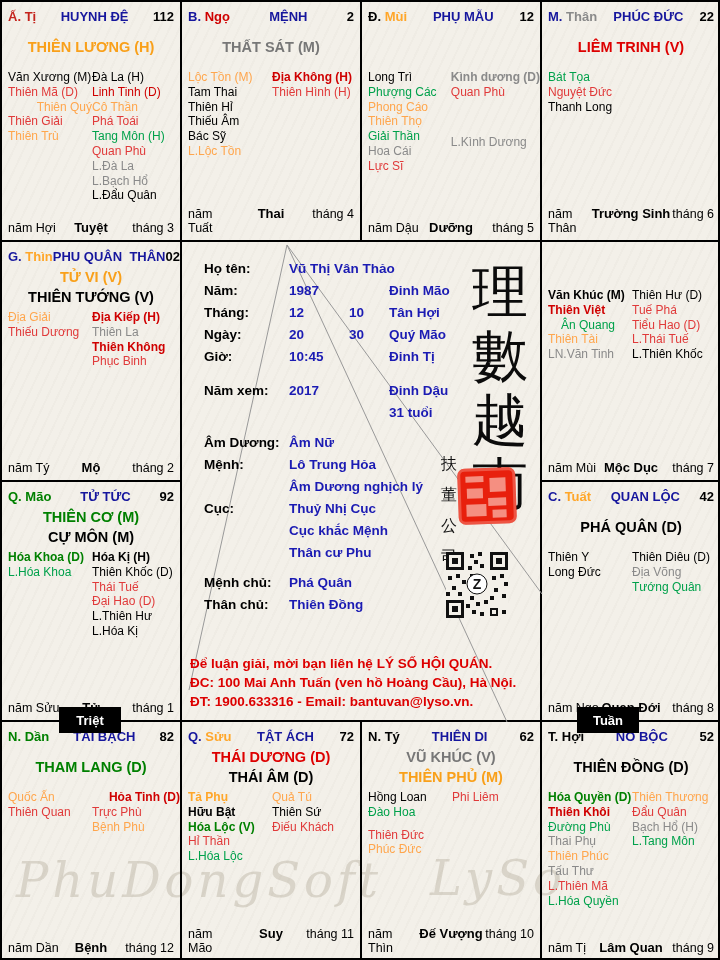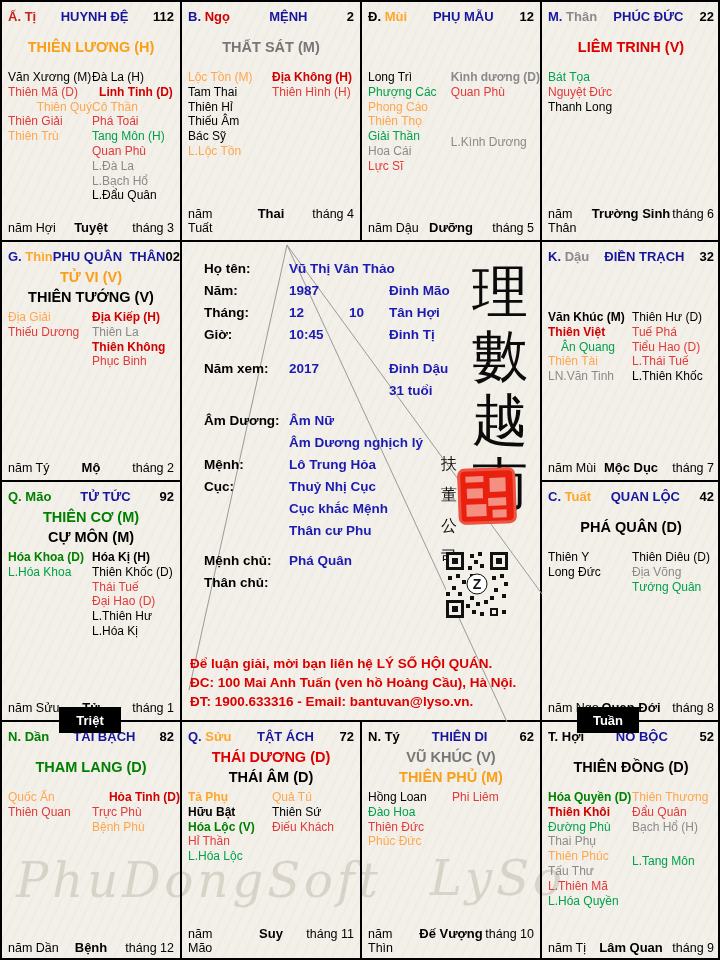--- a/index.html
+++ b/index.html
@@ -87,21 +87,21 @@
     <div class="cols">
         <div class="colL">
           <div class="star" style="color: rgb(0, 0, 0);">Văn Xương (M)</div>
           <div class="star" style="color: rgb(224, 58, 58);">Thiên Mã (D)</div>
           <div class="star" style="color: rgb(255, 166, 77); text-align: right;">Thiên Quý</div>
           <div class="star" style="color: rgb(224, 58, 58);">Thiên Giải</div>
           <div class="star" style="color: rgb(255, 166, 77);">Thiên Trù</div>
         </div>
         <div class="colR">
           <div class="star" style="color: rgb(0, 0, 0);">Đà La (H)</div>
-          <div class="star" style="color: rgb(207, 0, 0); font-weight: bold; text-align: center;">Linh Tinh (D)</div>
+          <div class="star" style="color: rgb(207, 0, 0); font-weight: normal;">Linh Tinh (D)</div>
           <div class="star" style="color: rgb(255, 166, 77);">Cô Thần</div>
           <div class="star" style="color: rgb(224, 58, 58);">Phá Toái</div>
           <div class="star" style="color: rgb(0, 161, 75);">Tang Môn (H)</div>
           <div class="star" style="color: rgb(224, 58, 58);">Quan Phù</div>
           <div class="star" style="color: rgb(138, 138, 138);">L.Đà La</div>
           <div class="star" style="color: rgb(138, 138, 138);">L.Bạch Hổ</div>
           <div class="star" style="color: rgb(0, 0, 0);">L.Đẩu Quân</div>
         </div>
       </div>
     <div class="foot">
@@ -217,25 +217,20 @@
         </div>
       </div>
     <div class="foot">
         <span class="fyear">năm Tý</span>
         <span class="fstage">Mộ</span>
         <span class="fmonth">tháng 2</span>
       </div>
   </div>
 
   <div class="cell noR" style="left:540px;top:240px;width:178px">
-    <div class="head">
-        <span class="stem"><span style="color: rgb(22, 22, 157);">K.</span> <span style="color: rgb(138, 138, 138);">Dậu</span></span>
-        <span class="pname">ĐIỀN TRẠCH</span>
-        <span class="pnum">32</span>
-      </div>
     <div class="mains"></div>
     <div class="cols">
         <div class="colL">
           <div class="star" style="color: rgb(0, 0, 0); font-weight: bold;">Văn Khúc (M)</div>
           <div class="star" style="color: rgb(207, 0, 0); font-weight: bold;">Thiên Việt</div>
           <div class="star" style="color: rgb(0, 161, 75); margin-left: 13px;">Ân Quang</div>
           <div class="star" style="color: rgb(255, 166, 77);">Thiên Tài</div>
           <div class="star" style="color: rgb(138, 138, 138);">LN.Văn Tinh</div>
         </div>
         <div class="colR">
@@ -376,21 +371,21 @@
         <span class="pnum">62</span>
       </div>
     <div class="mains">
         <div class="main-star" style="color: rgb(119, 119, 119); font-weight: bold;">VŨ KHÚC (V)</div>
         <div class="main-star" style="color: rgb(249, 160, 26); font-weight: bold;">THIÊN PHỦ (M)</div>
       </div>
     <div class="cols">
         <div class="colL">
           <div class="star" style="color: rgb(0, 0, 0);">Hồng Loan</div>
           <div class="star" style="color: rgb(0, 161, 75);">Đào Hoa</div>
-          <div class="star" style="color: rgb(224, 58, 58);">Thiên Đức</div>
+          <div class="star" style="color: rgb(224, 58, 58); margin-top: 8px;">Thiên Đức</div>
           <div class="star" style="color: rgb(255, 166, 77);">Phúc Đức</div>
         </div>
         <div class="colR">
           <div class="star" style="color: rgb(224, 58, 58);">Phi Liêm</div>
         </div>
       </div>
     <div class="foot">
         <span class="fyear">năm Thìn</span>
         <span class="fstage">Đế Vượng</span>
         <span class="fmonth">tháng 10</span>
@@ -414,21 +409,21 @@
           <div class="star" style="color: rgb(138, 138, 138);">Thai Phụ</div>
           <div class="star" style="color: rgb(255, 166, 77);">Thiên Phúc</div>
           <div class="star" style="color: rgb(138, 138, 138);">Tấu Thư</div>
           <div class="star" style="color: rgb(224, 58, 58);">L.Thiên Mã</div>
           <div class="star" style="color: rgb(0, 161, 75);">L.Hóa Quyền</div>
         </div>
         <div class="colR">
           <div class="star" style="color: rgb(255, 166, 77);">Thiên Thương</div>
           <div class="star" style="color: rgb(224, 58, 58);">Đẩu Quân</div>
           <div class="star" style="color: rgb(138, 138, 138);">Bạch Hổ (H)</div>
-          <div class="star" style="color: rgb(0, 161, 75); margin-top: 20px;">L.Tang Môn</div>
+          <div class="star" style="color: rgb(0, 161, 75);">L.Tang Môn</div>
         </div>
       </div>
     <div class="foot">
         <span class="fyear">năm Tị</span>
         <span class="fstage">Lâm Quan</span>
         <span class="fmonth">tháng 9</span>
       </div>
   </div>
 
   <div id="center">
@@ -511,20 +506,26 @@
           <span class="iv2"></span>
           <span class="iv3">Đinh Mão</span>
         </div>
       <div class="irow">
           <span class="il">Tháng:</span>
           <span class="iv1">12</span>
           <span class="iv2">10</span>
           <span class="iv3">Tân Hợi</span>
         </div>
       <div class="irow">
+          <span class="il">Ngày:</span>
+          <span class="iv1">20</span>
+          <span class="iv2">30</span>
+          <span class="iv3">Quý Mão</span>
+        </div>
+      <div class="irow">
           <span class="il">Giờ:</span>
           <span class="iv1">10:45</span>
           <span class="iv2"></span>
           <span class="iv3">Đinh Tị</span>
         </div>
       <div class="gap12"></div>
       <div class="irow">
           <span class="il">Năm xem:</span>
           <span class="iv1">2017</span>
           <span class="iv2"></span>
@@ -535,46 +536,47 @@
           <span class="iv1"></span>
           <span class="iv2"></span>
           <span class="iv3">31 tuổi</span>
         </div>
       <div class="gap8"></div>
       <div class="irow">
           <span class="il">Âm Dương:</span>
           <span class="ivw">Âm Nữ</span>
         </div>
       <div class="irow">
+          <span class="il">Mệnh:</span>
+          <span class="ivw">Lô Trung Hỏa</span>
+        </div>
+      <div class="irow">
           <span class="il2"></span>
           <span class="ivw">Âm Dương nghịch lý</span>
         </div>
       <div class="irow">
-          <span class="il">Mệnh:</span>
-          <span class="ivw">Lô Trung Hỏa</span>
-        </div>
-      <div class="irow">
           <span class="il">Cục:</span>
           <span class="ivw">Thuỷ Nhị Cục</span>
         </div>
       <div class="irow">
           <span class="il2"></span>
           <span class="ivw">Cục khắc Mệnh</span>
         </div>
       <div class="irow">
           <span class="il2"></span>
           <span class="ivw">Thân cư Phu</span>
         </div>
       <div class="gap8"></div>
       <div class="irow">
           <span class="il">Mệnh chủ:</span>
           <span class="ivw">Phá Quân</span>
         </div>
       <div class="irow">
           <span class="il">Thân chủ:</span>
+          <span class="ivw">Thiên Đồng</span>
         </div>
     </div>
 
     <div id="contact">
         <div class="contact-line">Để luận giải, mời bạn liên hệ LÝ SỐ HỘI QUÁN.</div>
         <div class="contact-line">ĐC: 100 Mai Anh Tuấn (ven hồ Hoàng Cầu), Hà Nội.</div>
         <div class="contact-line">ĐT: 1900.633316 - Email: bantuvan@lyso.vn.</div>
       </div>
   </div>
 

